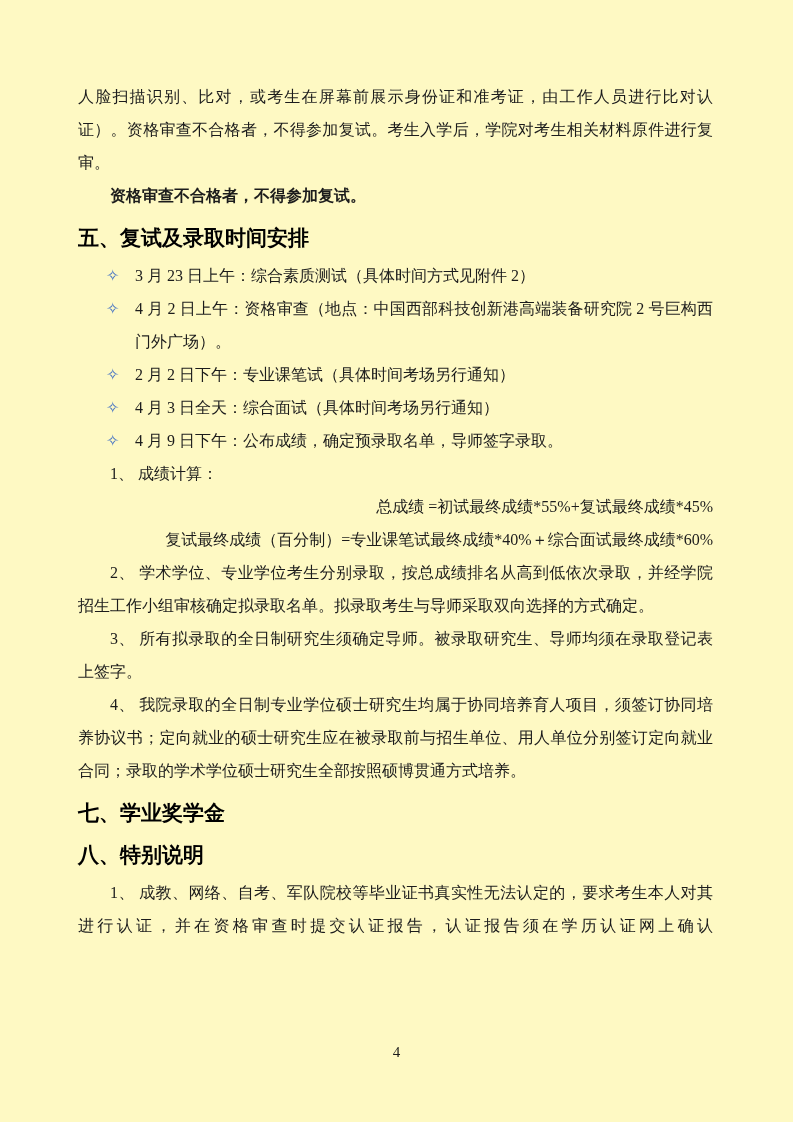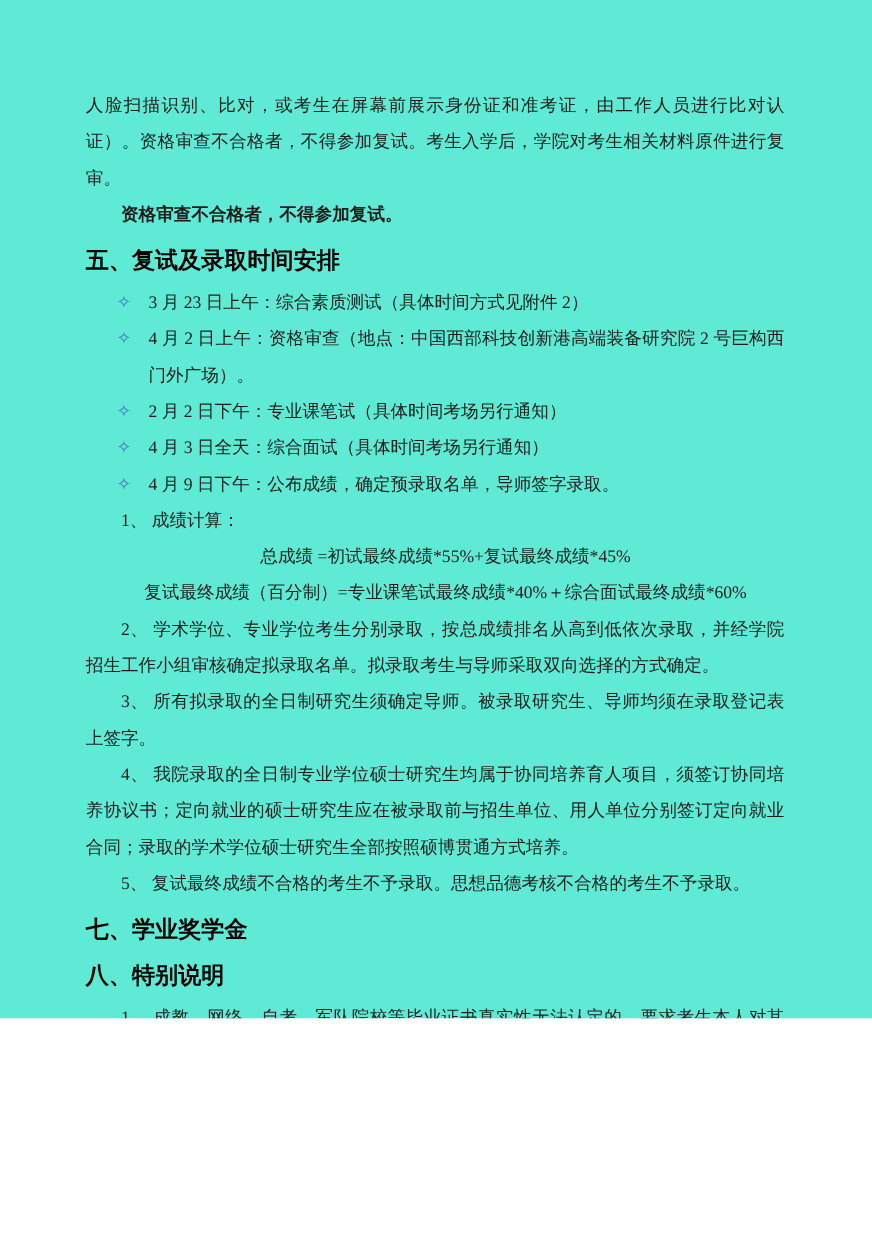--- a/index.html
+++ b/index.html
@@ -1,20 +1,20 @@
 <!DOCTYPE html>
 <html><head>
 <meta charset="utf-8">
 <style>
   html,body { margin:0; padding:0; background:#ffffff; }
   .page {
     position:relative;
-    width:793px; height:926px;
+    width:793px; height:1122px;
     margin:0 auto;
-    background:#5eead4;
+    background:#fef9c3;
     box-sizing:border-box;
     padding:80px 80px 0 78px;
     font-family:"Liberation Serif", serif;
     font-size:16px;
     line-height:33px;
     color:#1c1c1c;
     overflow:hidden;
   }
   p { margin:0; }
   .body-par { text-align:justify; }
@@ -33,21 +33,21 @@
     padding-left:57px;
     text-align:justify;
   }
   .bullet-icon {
     position:absolute;
     left:28px; top:0;
     color:#4472c4;
     font-size:16px;
   }
   .date-label { font-weight:normal; }
-  .formula { padding-left:19px; text-align:center; }
+  .formula { padding-left:19px; text-align:right; }
   .num-item { text-indent:2em; text-align:justify; }
   .stretch-last { text-align:justify; text-align-last:justify; }
   .page-number {
     position:absolute;
     top:1042px; left:0;
     width:100%;
     text-align:center;
     font-size:15px;
     line-height:20px;
     color:#1c1c1c;
@@ -87,21 +87,20 @@
     </li>
   </ul>
 
 
   <p class="num-item">1、 成绩计算：</p>
   <p class="formula">总成绩 =初试最终成绩*55%+复试最终成绩*45%</p>
   <p class="formula">复试最终成绩（百分制）=专业课笔试最终成绩*40%＋综合面试最终成绩*60%</p>
   <p class="num-item">2、 学术学位、专业学位考生分别录取，按总成绩排名从高到低依次录取，并经学院招生工作小组审核确定拟录取名单。拟录取考生与导师采取双向选择的方式确定。</p>
   <p class="num-item">3、 所有拟录取的全日制研究生须确定导师。被录取研究生、导师均须在录取登记表上签字。</p>
   <p class="num-item">4、 我院录取的全日制专业学位硕士研究生均属于协同培养育人项目，须签订协同培养协议书；定向就业的硕士研究生应在被录取前与招生单位、用人单位分别签订定向就业合同；录取的学术学位硕士研究生全部按照硕博贯通方式培养。</p>
-  <p class="num-item">5、 复试最终成绩不合格的考生不予录取。思想品德考核不合格的考生不予录取。</p>
 
   <h2 class="section-heading">七、学业奖学金</h2>
 
 
   <h2 class="section-heading">八、特别说明</h2>
 
   <p class="num-item stretch-last">1、 成教、网络、自考、军队院校等毕业证书真实性无法认定的，要求考生本人对其进行认证，并在资格审查时提交认证报告，认证报告须在学历认证网上确认</p>
 
   <div class="page-number">4</div>
 

